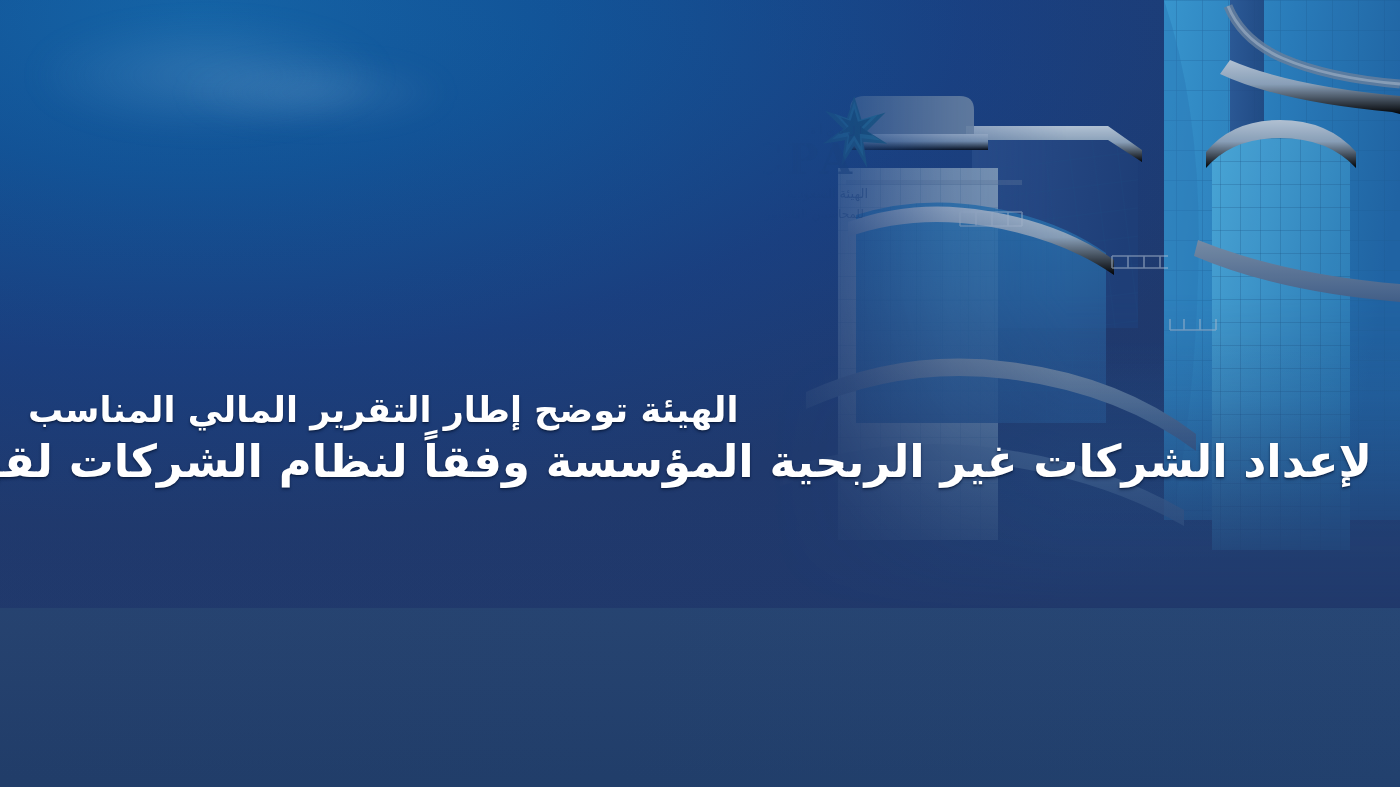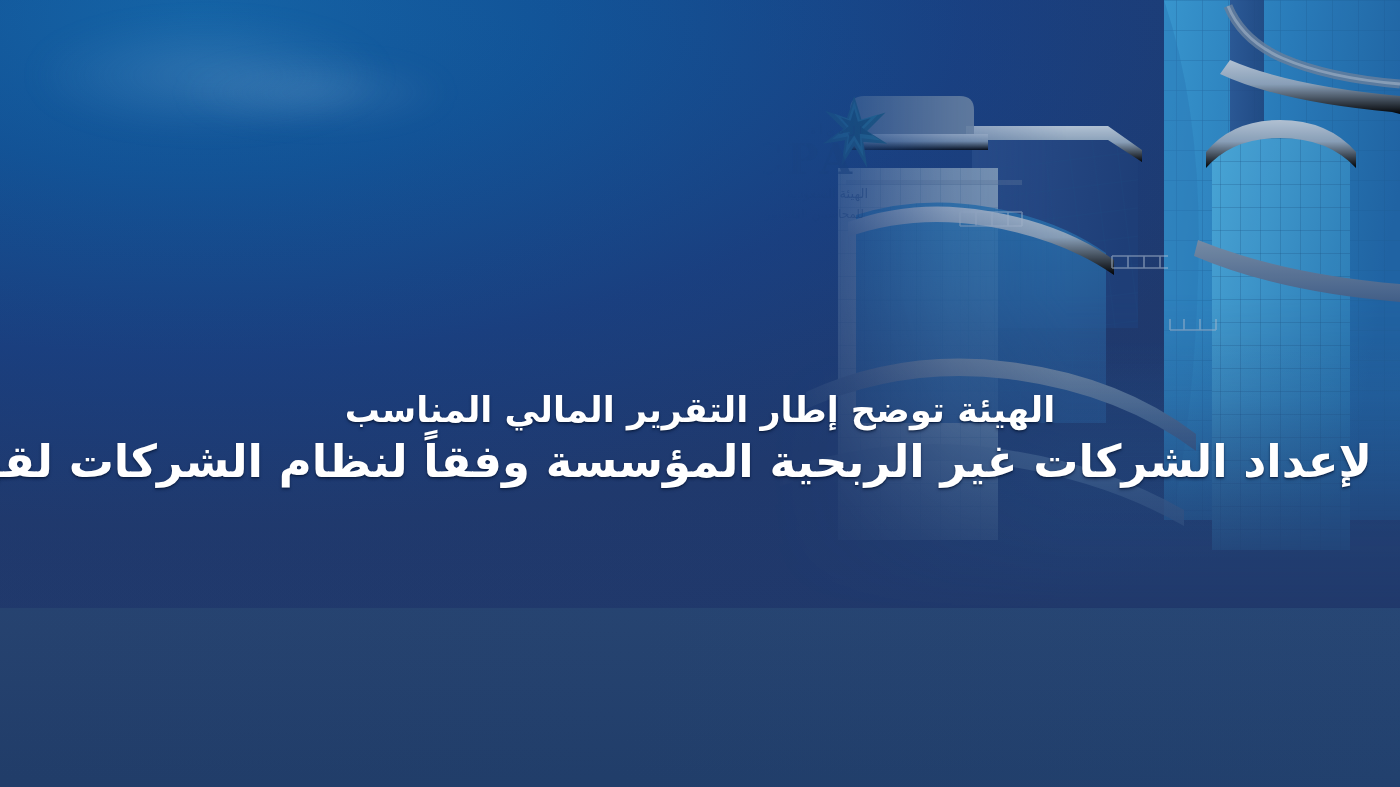--- a/index.html
+++ b/index.html
@@ -55,21 +55,21 @@
     mask-composite:intersect;
     opacity:0.95;
   }
   .building-wrap svg{ display:block; width:640px; height:640px; }
 
   
   .headline{
     position:absolute;
     left:0; right:0;
     top:386px;
-    text-align:center;
+    text-align:left;
     direction:rtl;
     z-index:5;
     padding:0 28px;
   }
   .headline .line{
     display:block;
     color:#ffffff;
     font-weight:bold;
     letter-spacing:0px;
     text-shadow:0 2px 3px rgba(6,22,52,0.55), 0 1px 1px rgba(6,22,52,0.45);

